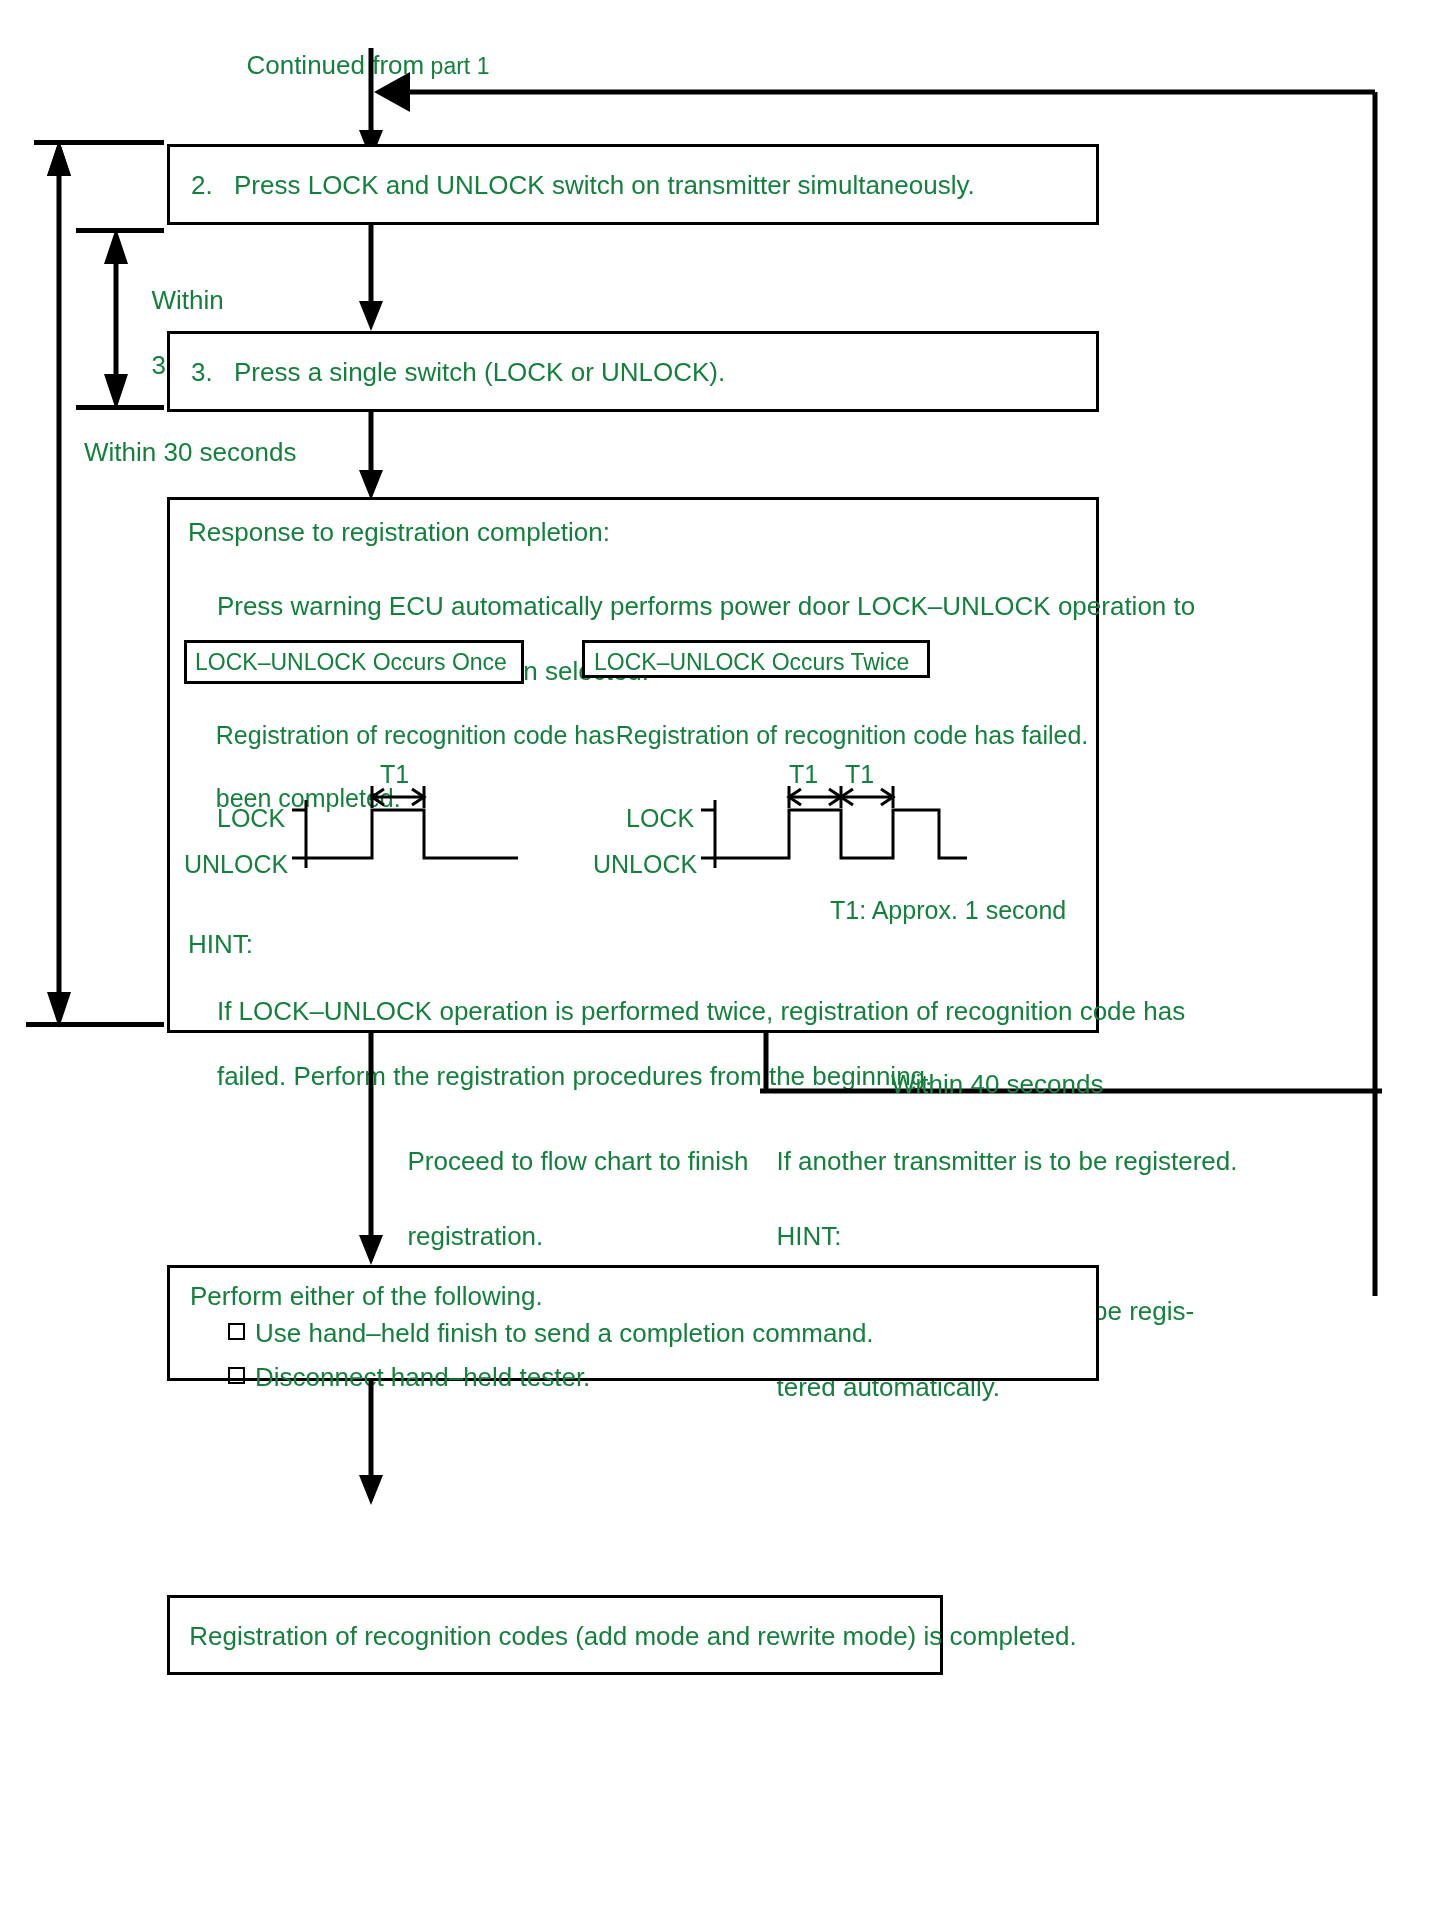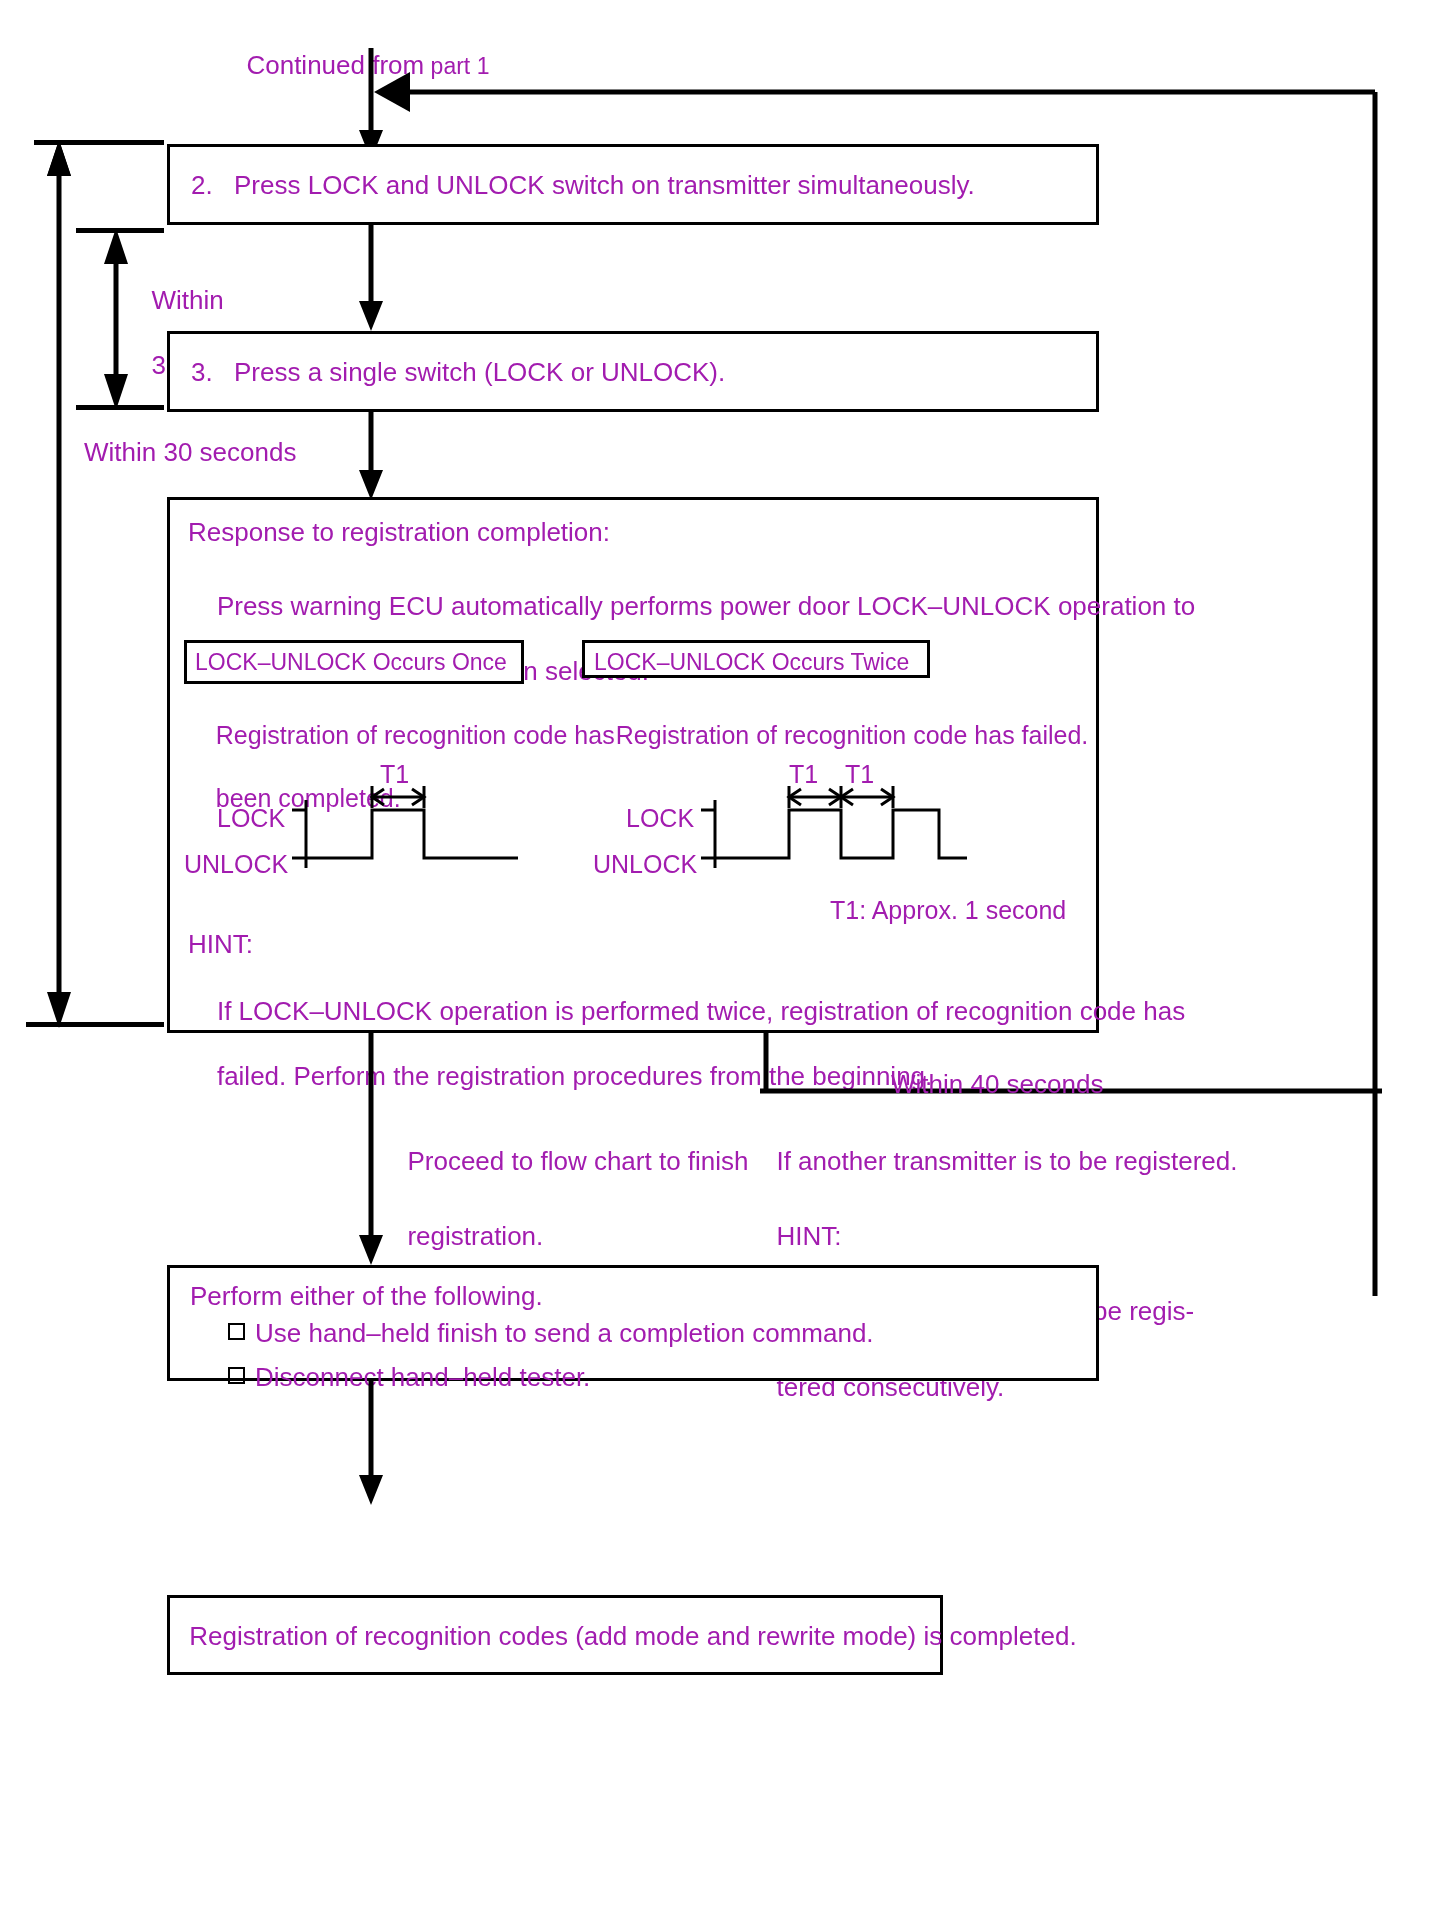--- a/index.html
+++ b/index.html
@@ -1,19 +1,19 @@
 <!DOCTYPE html>
 <html><head>
 <meta charset="utf-8">
 <style>
   html,body{margin:0;padding:0;background:#ffffff;}
   body{width:1440px;height:1918px;position:relative;overflow:hidden;
        font-family:"Liberation Sans","DejaVu Sans",sans-serif;color:#000;}
   .abs{position:absolute;}
-  .txt{position:absolute;white-space:pre;line-height:1.25;color:#a21caf;}
+  .txt{position:absolute;white-space:pre;line-height:1.25;color:#15803d;}
   .box{position:absolute;border:3px solid #000;background:#fff;box-sizing:border-box;}
   .line{position:absolute;background:#000;}
   svg{display:block;overflow:visible;}
   .b{font-weight:normal;}
 </style>
 </head>
 <body>
 
 <div class="txt" style="left:232px;top:16px;font-size:26px;">
   <span>Continued from</span><span style="font-size:23px;"> </span><span style="font-size:23px;">part 1</span>
@@ -162,21 +162,21 @@
 
 <div class="txt" style="left:393px;top:1105px;font-size:26px;line-height:1.45;">
   <span>Proceed to flow chart to finish</span><br>
   <span>registration.</span>
 </div>
 
 <div class="txt" style="left:762px;top:1105px;font-size:26px;line-height:1.45;">
   <span>If another transmitter is to be registered.</span><br>
   <span>HINT:</span><br>
   <span>All 4 recognition codes can be regis-</span><br>
-  <span>tered consecutively.</span>
+  <span>tered automatically.</span>
 </div>
 
 <div class="box" style="left:167px;top:1265px;width:932px;height:116px;">
   <div class="txt" style="left:20px;top:12px;font-size:26px;">Perform either of the following.</div>
 
   <div class="abs" style="left:58px;top:49px;width:700px;height:32px;">
     <span class="abs" style="left:0;top:6px;width:17px;height:17px;border:2px solid #000;box-sizing:border-box;"></span>
     <span class="txt" style="left:27px;top:0;font-size:26px;">Use hand–held finish to send a completion command.</span>
   </div>
 

